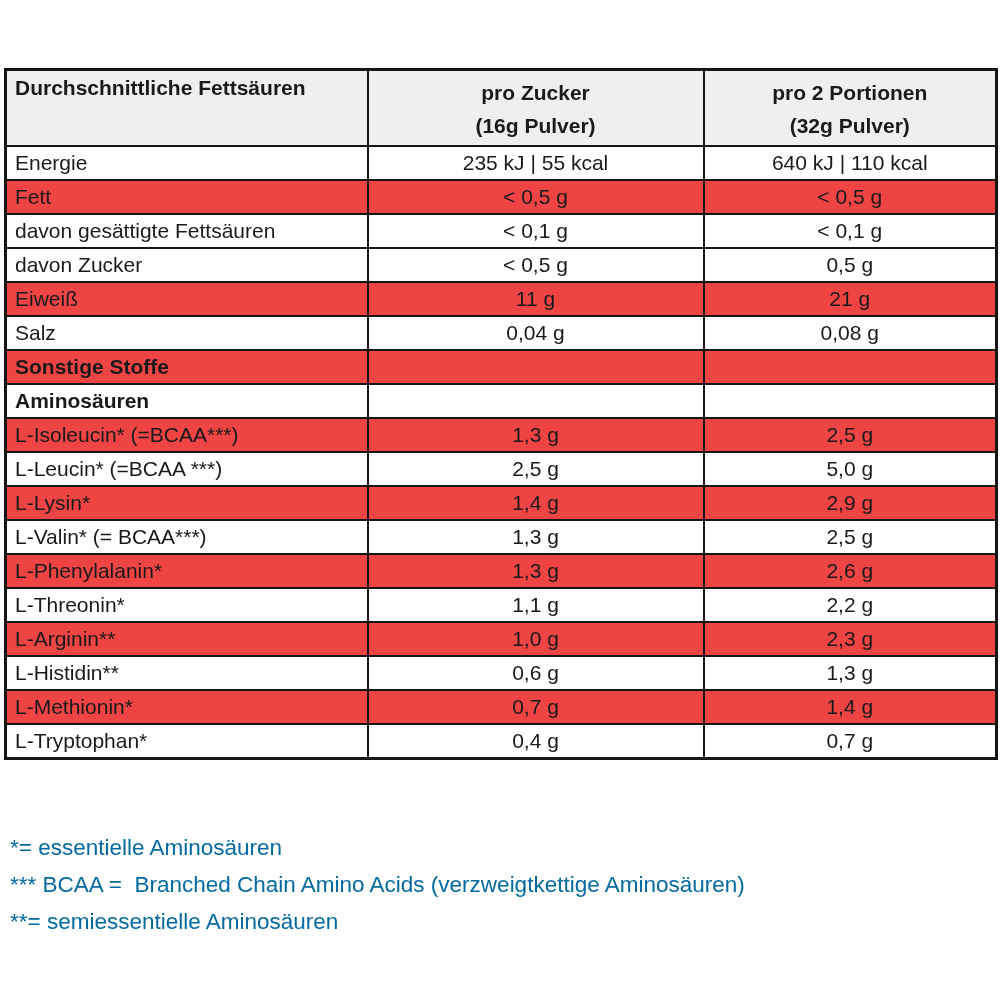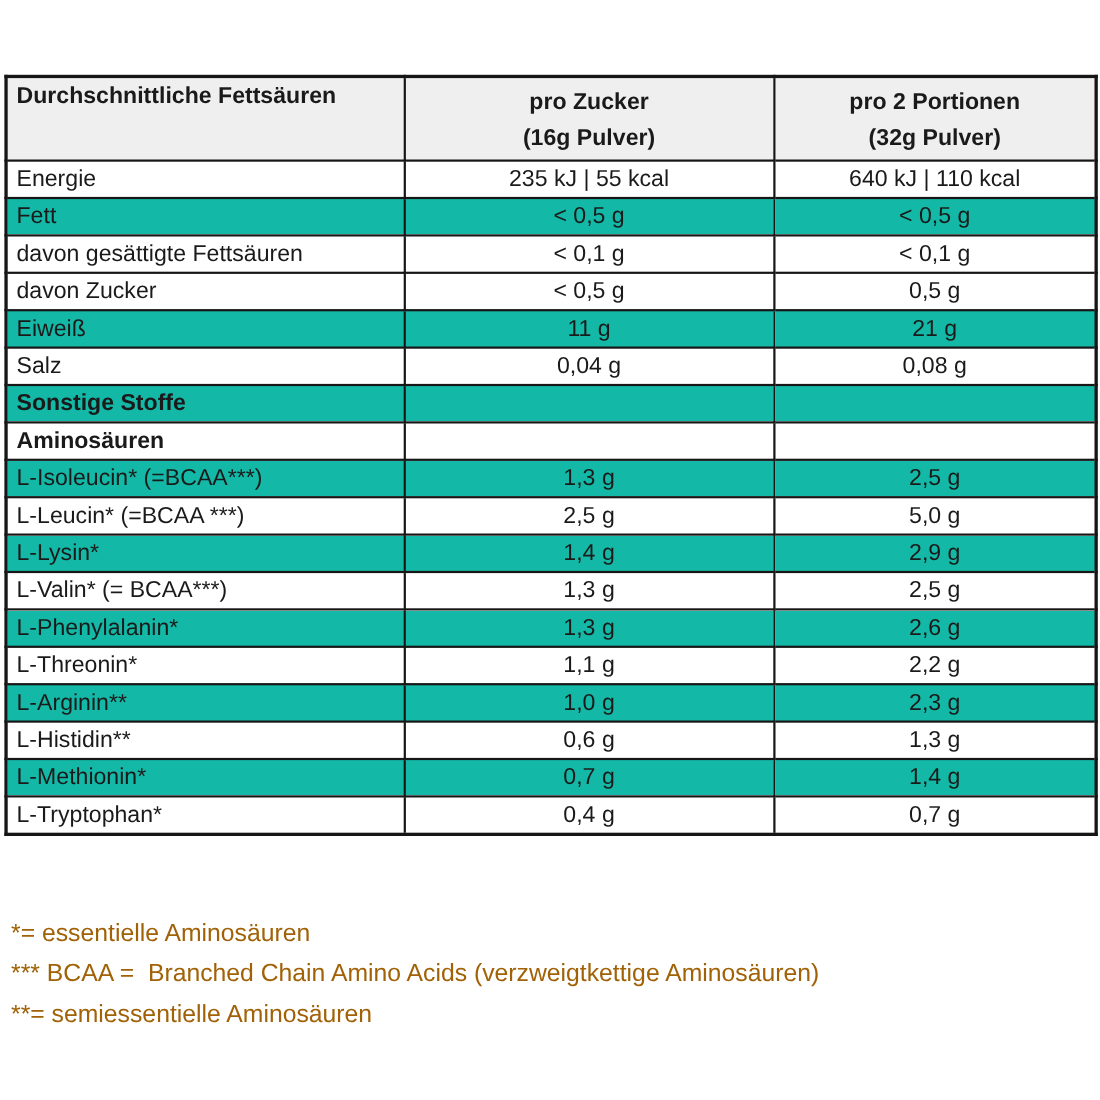--- a/index.html
+++ b/index.html
@@ -63,34 +63,34 @@
   }
   
   table.nutrition tbody td {
     height: 32px;
     padding: 0 8px;
     vertical-align: middle;
     margin-top: 36px;
   }
   td.lbl { text-align: left; }
   td.val { text-align: center; }
-  tr.shaded td { background: #14b8a6; }
+  tr.shaded td { background: #ef4444; }
   tr.section td.lbl { font-weight: bold; }
   
   .footnotes {
     position: absolute;
     top: 829px;
     left: 10px;
     width: 980px;
   }
   .footnote {
     font-size: 22.5px;
     line-height: 37px;
     white-space: pre-wrap;
-    color: #a16207;
+    color: #0369a1;
   }
 </style>
 </head>
 <body>
 
 <div class="page">
 
   <div class="table-wrap">
     <table class="nutrition">
       <colgroup>

